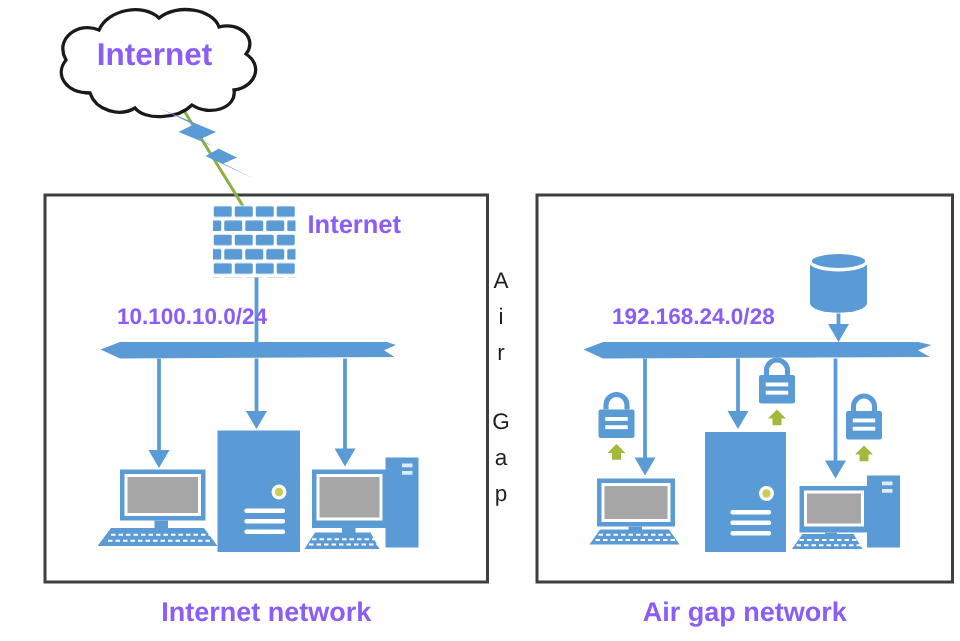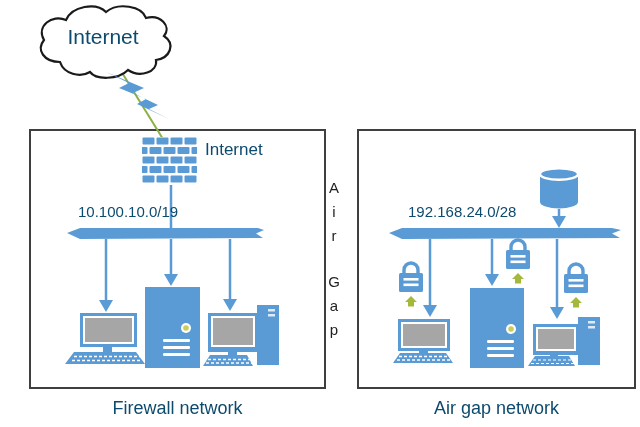--- a/index.html
+++ b/index.html
@@ -1,21 +1,21 @@
 <!DOCTYPE html>
 <html><head>
 <meta charset="utf-8">
 <style>
   html,body{margin:0;padding:0;background:#ffffff;}
   #stage{
     position:relative;width:640px;height:427px;background:#ffffff;
     font-family:"Liberation Sans",sans-serif;color:#1f1f1f;overflow:hidden;
   }
   #diagram-svg{position:absolute;left:0;top:0;}
-  .label{position:absolute;white-space:nowrap;color:#0c4a6e;}
+  .label{position:absolute;white-space:nowrap;color:#8b5cf6;font-weight:bold;}
   .lbl-internet{left:38px;top:25px;width:130px;text-align:center;font-size:21px;}
   .lbl-firewall{left:205px;top:140px;font-size:17px;}
   .lbl-subnet{font-size:15px;}
   .lbl-subnet-exposed{left:78px;top:203px;}
   .lbl-subnet-airgap{left:408px;top:203px;}
   .lbl-caption{top:398px;text-align:center;font-size:18px;}
   .lbl-caption-exposed{left:30px;width:295px;}
   .lbl-caption-airgap{left:358px;width:277px;}
   .divider{
     position:absolute;left:322px;top:176px;width:24px;
@@ -176,31 +176,31 @@
       <rect x="4.5" y="16" width="15" height="2.6" fill="#ffffff"></rect>
       <rect x="4.5" y="21.5" width="15" height="2.6" fill="#ffffff"></rect>
       <path d="M12,34 l6,6 h-3 v4.5 h-6 V40 h-3 Z" fill="#A3B93C"></path>
     </g>
   </svg>
 
   <div class="label lbl-internet">Internet</div>
 
   <div class="label lbl-firewall">Internet</div>
 
-  <div class="label lbl-subnet lbl-subnet-exposed">10.100.10.0/19</div>
+  <div class="label lbl-subnet lbl-subnet-exposed">10.100.10.0/24</div>
 
   <div class="label lbl-subnet lbl-subnet-airgap">192.168.24.0/28</div>
 
   <div class="divider">
     <span>A</span>
     <span>i</span>
     <span>r</span>
     <span class="spacer"></span>
     <span>G</span>
     <span>a</span>
     <span>p</span>
   </div>
 
-  <div class="label lbl-caption lbl-caption-exposed">Firewall network</div>
+  <div class="label lbl-caption lbl-caption-exposed">Internet network</div>
 
   <div class="label lbl-caption lbl-caption-airgap">Air gap network</div>
 
 </div>
 
 </body></html>

